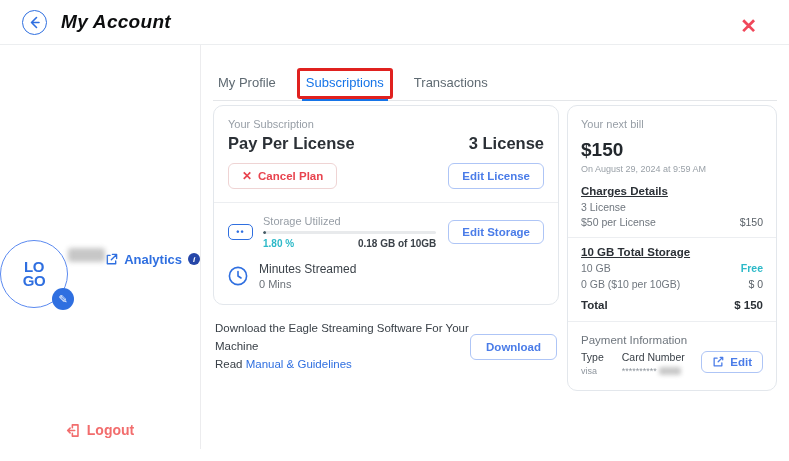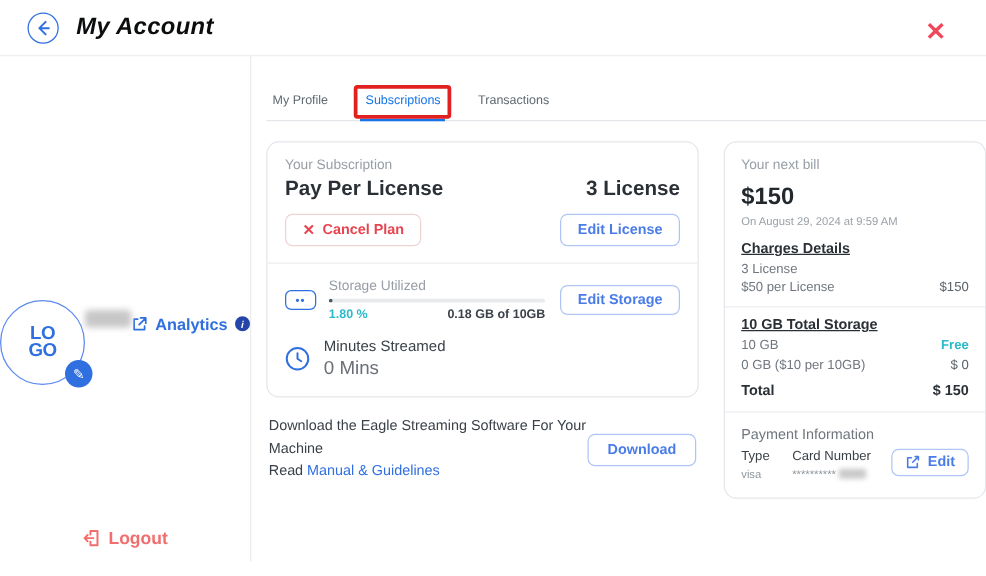--- a/index.html
+++ b/index.html
@@ -22,27 +22,27 @@
   .avatar { width:68px; height:68px; border:1.4px solid #5b8af0; border-radius:50%; display:flex; flex-direction:column; align-items:center; justify-content:center; background:#fff; }
   .avatar .logo-txt { color:#2f6fe0; font-weight:bold; font-size:15px; line-height:.95; letter-spacing:-.5px; }
   .avatar-edit { position:absolute; right:-6px; bottom:-2px; width:22px; height:22px; background:#2f6fe0; border-radius:50%; color:#fff; font-size:11px; display:flex; align-items:center; justify-content:center; cursor:pointer; }
   .blurred-name { margin-top:16px; width:82px; height:14px; border-radius:3px; background:#c7c7c7; filter:blur(2.5px); }
   .analytics-link { margin-top:24px; display:flex; align-items:center; gap:6px; color:#2f6fe0; font-size:13px; font-weight:bold; cursor:pointer; }
   .info-dot { width:12px; height:12px; border-radius:50%; background:#2546a8; color:#fff; font-size:8px; font-weight:bold; display:flex; align-items:center; justify-content:center; font-style:italic; }
   .logout { position:absolute; bottom:11px; left:50%; transform:translateX(-50%); display:flex; align-items:center; gap:6px; color:#f26d6d; font-size:14px; font-weight:bold; cursor:pointer; }
 
   
   .tabbar { display:flex; gap:28px; border-bottom:1px solid #e4e6e9; padding:6px 0 0 4px; position:relative; }
-  .tab { font-size:10px; color:#5f6a72; padding:6px 1px 10px; cursor:pointer; position:relative; }
+  .tab { font-size:13px; color:#5f6a72; padding:6px 1px 10px; cursor:pointer; position:relative; }
   .tab.active { color:#1574e8; }
   .tab.active .tab-underline { position:absolute; left:-3px; right:-3px; bottom:-1px; height:2px; background:#1574e8; }
   .annotation-box { position:absolute; left:-8px; right:-8px; top:-1px; bottom:1px; border:3px solid #e0211f; border-radius:3px; pointer-events:none; }
 
   
-  .content-row { display:flex; gap:20px; margin-top:16px; align-items:flex-start; }
+  .content-row { display:flex; gap:8px; margin-top:4px; align-items:flex-start; }
   .left-col { width:346px; }
   .card { border:1px solid #e3e7ec; border-radius:10px; background:#fff; }
   .sub-card { padding:12px 14px 14px; }
   .label-sm { font-size:11px; color:#979ea6; }
   .plan-row { display:flex; justify-content:space-between; align-items:baseline; margin-top:4px; }
   .plan-name, .license-count { font-size:16.5px; font-weight:bold; color:#2b3036; }
   .btn-row { display:flex; justify-content:space-between; margin-top:10px; }
   .btn { font-size:11.5px; font-weight:bold; border-radius:6px; padding:5px 13px; background:#fff; cursor:pointer; display:inline-flex; align-items:center; gap:6px; }
   .btn-cancel { border:1px solid #efd4d4; color:#e8434e; }
   .btn-blue { border:1px solid #aec5f6; color:#4a7ce8; }
@@ -53,21 +53,21 @@
   .storage-icon { width:25px; height:16px; border:1.6px solid #2f6fe0; border-radius:5px; display:flex; align-items:center; justify-content:center; color:#2f6fe0; font-size:9px; font-weight:bold; letter-spacing:1px; line-height:0; flex:0 0 auto; }
   .storage-mid { flex:1; margin:0 12px 0 10px; }
   .progress-track { margin-top:4px; height:3px; background:#e8eaec; border-radius:2px; position:relative; overflow:hidden; }
   .progress-fill { position:absolute; left:0; top:0; bottom:0; background:#455a64; border-radius:2px; }
   .usage-labels { display:flex; justify-content:space-between; margin-top:4px; }
   .pct { font-size:10px; font-weight:bold; color:#2cb9c8; }
   .gb { font-size:10px; font-weight:bold; color:#3a4148; }
   .minutes-row { display:flex; align-items:center; gap:11px; margin-top:13px; }
   .clock-icon { flex:0 0 auto; }
   .min-label { font-size:12px; color:#3a4148; }
-  .min-value { font-size:15px; color:#6b7178; margin-top:2px; }
+  .min-value { font-size:11px; color:#6b7178; margin-top:2px; }
 
   .download-row { display:flex; justify-content:space-between; align-items:center; margin-top:15px; padding:0 2px; }
   .dl-text { font-size:11.5px; color:#3a4148; line-height:1.55; }
   .dl-link { color:#2f6fe0; cursor:pointer; }
   .btn-download { padding:6px 15px; }
 
   
   .bill-card { width:210px; padding:12px 13px 14px; }
   .bill-amount { font-size:19px; font-weight:bold; color:#23282d; margin-top:9px; }
   .bill-date { font-size:9px; color:#9aa1a8; margin-top:3px; }

